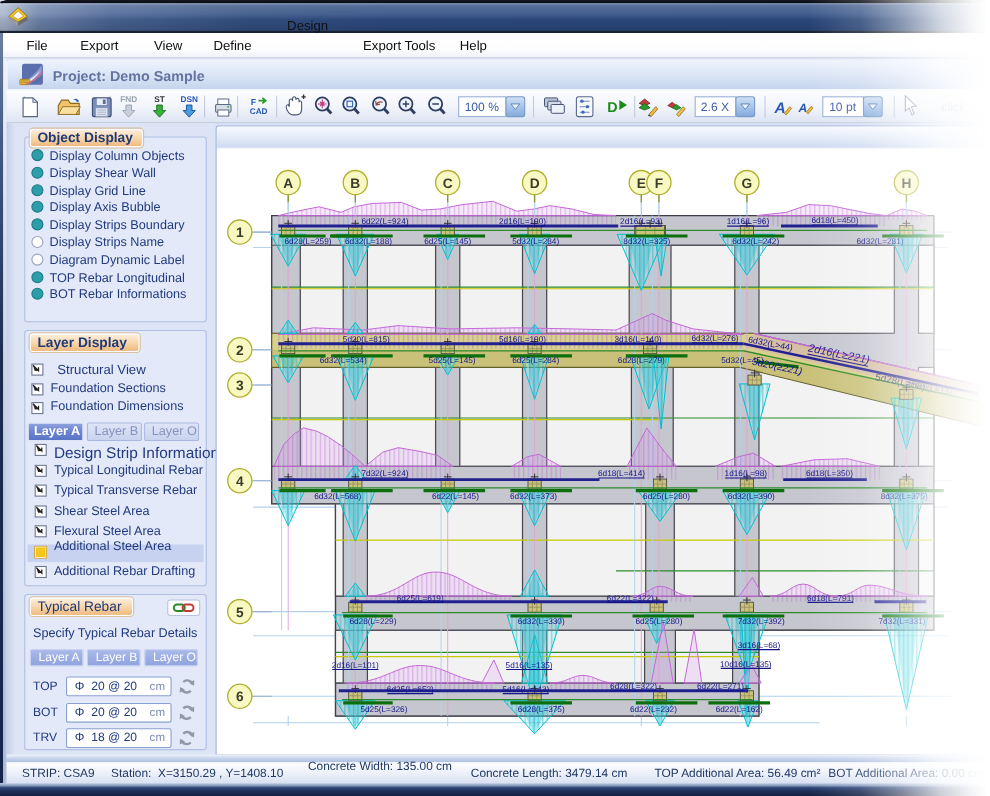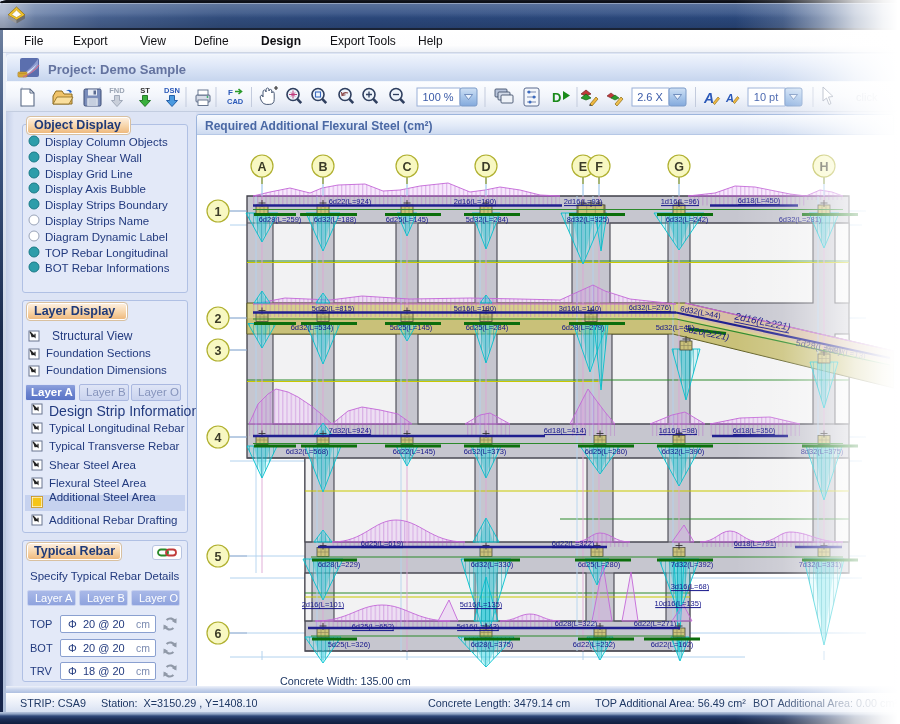--- a/index.html
+++ b/index.html
@@ -21,21 +21,21 @@
 
 <div class="abs" style="left:0;top:30px;width:3px;height:682px;background:linear-gradient(180deg,#6d7f9e 0,#3c5580 120px,#1b2c4e 300px,#16244a 100%)"></div>
 <div class="abs" style="left:3px;top:30px;width:3px;height:682px;background:linear-gradient(180deg,#f2f5fa 0,#c8d2e4 50%,#aebdd8 100%)"></div>
 <div class="abs" style="left:0;top:712px;width:900px;height:12px;background:linear-gradient(180deg,#b9c6dd 0,#8da1c2 2px,#31497a 4px,#1d2f58 7px,#101d3d 12px)"></div>
 
 <div class="abs" style="left:3px;top:30px;width:897px;height:23px;background:linear-gradient(180deg,#ffffff 0,#fdfdfe 70%,#eef1f7 100%);border-bottom:1px solid #cdd5e4"></div>
 <div class="abs" style="left:24px;top:34px;font-size:12px;font-weight:500;color:#101014">File</div>
 <div class="abs" style="left:73px;top:34px;font-size:12px;font-weight:500;color:#101014">Export</div>
 <div class="abs" style="left:140px;top:34px;font-size:12px;font-weight:400;color:#101014">View</div>
 <div class="abs" style="left:194px;top:34px;font-size:12px;font-weight:500;color:#101014">Define</div>
-<div class="abs" style="left:261px;top:34px;font-size:12px;font-weight:700;color:#101014">Design</div>
+<div class="abs" style="left:261px;top:16px;font-size:12px;font-weight:400;color:#101014">Design</div>
 <div class="abs" style="left:330px;top:34px;font-size:12px;font-weight:500;color:#101014">Export Tools</div>
 <div class="abs" style="left:418px;top:34px;font-size:12px;font-weight:500;color:#101014">Help</div>
 
 <div class="abs" style="left:6px;top:54px;width:894px;height:28px;background:linear-gradient(180deg,#eef3fc 0,#dfe8f8 40%,#c6d5ee 100%);border:1px solid #f2f6fc;border-radius:4px 0 0 0"></div>
 <svg class="abs" style="left:17px;top:56px" width="24" height="24" viewBox="0 0 24 24">
 <rect x="3" y="2" width="19" height="19" rx="2" fill="#5b6fae"></rect>
 <path d="M4,19 Q14,13 21,3 L21,12 Q14,18 6,20 Z" fill="#8d9cd0"></path>
 <path d="M3,20 Q12,16 20,8 Q14,17 5,21 Z" fill="#e8ecf8"></path>
 <rect x="1" y="16" width="9" height="5" rx="1" fill="#e8b84a" stroke="#a07818" stroke-width="0.7"></rect>
 <path d="M2,17.5 H9 M2,19 H9" stroke="#b88c20" stroke-width="0.8"></path>
@@ -242,21 +242,21 @@
     </svg>
 <div class="abs" style="left:49px;top:491px;font-size:11.5px;color:#223a7e">Additional Steel Area</div>
 <svg class="abs" style="left:31px;top:514.0px" width="12" height="12">
       <rect x="1" y="1" width="10" height="10" fill="#fff" stroke="#6a7690" stroke-width="1"></rect>
       <path d="M2,2 l5,5 v-3.2 M2,2 h0" stroke="#222" stroke-width="1.2" fill="none"></path>
       <path d="M2,2 l5,5 l-3.4,0.2 z" fill="#222"></path>
     </svg>
 <div class="abs" style="left:49px;top:514.0px;font-size:11.5px;color:#223a7e">Additional Rebar Drafting</div>
 <div class="abs" style="left:22px;top:540px;width:166px;height:142px;background:#e3e9f8;border:1px solid #b0c0e4;border-radius:3px"></div>
 <div class="abs" style="left:27px;top:543px;width:94px;height:17px;background:linear-gradient(180deg,#fdeedd 0,#f7d4a8 55%,#eeb97e 100%);border:1px solid #fff;outline:1px solid #d8c0a0;border-radius:3px;"></div>
-    <div class="abs" style="left:34px;top:544px;font-size:12.5px;font-weight:bold;color:#1f3a78">Typical Rebar</div>
+    <div class="abs" style="left:34px;top:544px;font-size:12.5px;font-weight:normal;color:#1f3a78">Typical Rebar</div>
 <div class="abs" style="left:152px;top:545px;width:30px;height:15px;background:#fdfdfe;border:1px solid #b8c4e0;border-radius:3px"></div>
 <svg class="abs" style="left:157px;top:547px" width="20" height="11" viewBox="0 0 20 11">
       <rect x="1" y="2.5" width="10" height="6" rx="3" fill="none" stroke="#2a8a2a" stroke-width="1.8"></rect>
       <rect x="9" y="2.5" width="10" height="6" rx="3" fill="none" stroke="#c03a3a" stroke-width="1.8"></rect>
     </svg>
 <div class="abs" style="left:30px;top:570px;font-size:11.5px;color:#223a7e">Specify Typical Rebar Details</div>
 <div class="abs" style="left:27px;top:590px;width:49px;height:16px;background:linear-gradient(180deg,#a9b9e8 0,#8fa3de 100%);border:1px solid #c8d2f0;border-radius:2px"></div>
 <div class="abs" style="left:35px;top:592px;font-size:11px;color:#fff">Layer A</div>
 <div class="abs" style="left:79px;top:590px;width:49px;height:16px;background:linear-gradient(180deg,#a9b9e8 0,#8fa3de 100%);border:1px solid #c8d2f0;border-radius:2px"></div>
 <div class="abs" style="left:87px;top:592px;font-size:11px;color:#fff">Layer B</div>
@@ -284,21 +284,20 @@
 <div class="abs" style="left:60px;top:662.0px;width:96px;height:18px;background:#fff;border:1px solid #8aa0d0;border-radius:2px"></div>
 <div class="abs" style="left:68px;top:665.0px;font-size:11px;color:#223a7e">Φ&nbsp; 18 @ 20</div>
 <div class="abs" style="left:136px;top:665.0px;font-size:10.5px;color:#7a8ab0">cm</div>
 <svg class="abs" style="left:162px;top:663.0px" width="16" height="16" viewBox="0 0 16 16">
       <path d="M13.2,6.2 A5.2,5.2 0 0 0 4.6,4.0 M2.8,9.8 A5.2,5.2 0 0 0 11.4,12.0" fill="none" stroke="#9099a8" stroke-width="2.2"></path>
       <path d="M14.6,2.2 L14.4,7.4 L9.8,5.0 Z" fill="#9099a8"></path>
       <path d="M1.4,13.8 L1.6,8.6 L6.2,11.0 Z" fill="#9099a8"></path>
     </svg>
 <div class="abs" style="left:196px;top:114px;width:698px;height:572px;background:#fff;border:1px solid #9cb4dc;border-radius:3px 3px 0 0"></div>
 <div class="abs" style="left:197px;top:115px;width:696px;height:20px;background:linear-gradient(180deg,#f7fafe 0,#e2eaf8 55%,#cddaf0 100%);border-bottom:1px solid #b6c8e6;border-radius:3px 3px 0 0"></div>
-<div class="abs" style="left:205px;top:119px;font-size:12px;font-weight:bold;color:#4a68a4">Required Additional Flexural Steel (cm²)</div>
 <svg style="position:absolute;left:197px;top:135px" width="697" height="551" viewBox="197 135 697 551" font-family="Liberation Sans, sans-serif">
 <defs>
 <pattern id="hc" width="4" height="6" patternUnits="userSpaceOnUse">
           <path d="M1.5,0V6" stroke="rgba(0,150,165,0.47)" stroke-width="0.9"></path>
         </pattern>
 <pattern id="hp" width="4.2" height="6" patternUnits="userSpaceOnUse">
           <path d="M1.5,0V6" stroke="rgba(175,85,200,0.44)" stroke-width="0.9"></path>
         </pattern>
 </defs>
 <rect x="197" y="135" width="697" height="551" fill="#ffffff"></rect>
@@ -934,17 +933,17 @@
 <circle cx="218" cy="556" r="11" fill="#f8f8c2" stroke="#b0b030" stroke-width="1.2"></circle>
 <text x="218" y="560.5" font-size="12.5" fill="#3c3c28" text-anchor="middle" font-weight="bold">5</text>
 <line x1="229" y1="633" x2="247" y2="633" stroke="#9ab0d0" stroke-width="1"></line>
 <circle cx="218" cy="633" r="11" fill="#f8f8c2" stroke="#b0b030" stroke-width="1.2"></circle>
 <text x="218" y="637.5" font-size="12.5" fill="#3c3c28" text-anchor="middle" font-weight="bold">6</text>
 </svg>
 <div class="abs" style="left:6px;top:686px;width:894px;height:7px;background:linear-gradient(180deg,#eef2fa 0,#c8d4ec 50%,#aebfe0 100%)"></div>
 <div class="abs" style="left:6px;top:693px;width:894px;height:19px;background:linear-gradient(180deg,#fdfdfe 0,#e8edf8 60%,#d8e1f2 100%);border-top:1px solid #fff"></div>
 <div class="abs" style="left:20px;top:697px;font-size:10.8px;color:#1f3864">STRIP: CSA9</div>
 <div class="abs" style="left:101px;top:697px;font-size:10.8px;color:#1f3864">Station:&nbsp; X=3150.29 , Y=1408.10</div>
-<div class="abs" style="left:280px;top:675px;font-size:10.8px;color:#1f3864">Concrete Width: 135.00 cm</div>
+<div class="abs" style="left:280px;top:691px;font-size:10.8px;color:#1f3864">Concrete Width: 135.00 cm</div>
 <div class="abs" style="left:428px;top:697px;font-size:10.8px;color:#1f3864">Concrete Length: 3479.14 cm</div>
 <div class="abs" style="left:595px;top:697px;font-size:10.8px;color:#1f3864">TOP Additional Area: 56.49 cm²</div>
 <div class="abs" style="left:753px;top:697px;font-size:10.8px;color:#1f3864">BOT Additional Area: 0.00 cm²</div>
 <div class="abs" style="left:735px;top:0;width:165px;height:724px;background:linear-gradient(90deg,rgba(255,255,255,0) 0,rgba(255,255,255,0.15) 48px,rgba(255,255,255,0.45) 85px,rgba(255,255,255,0.78) 120px,rgba(255,255,255,0.95) 148px,#fff 163px);z-index:50;pointer-events:none"></div>
 </div>
 </body></html>

